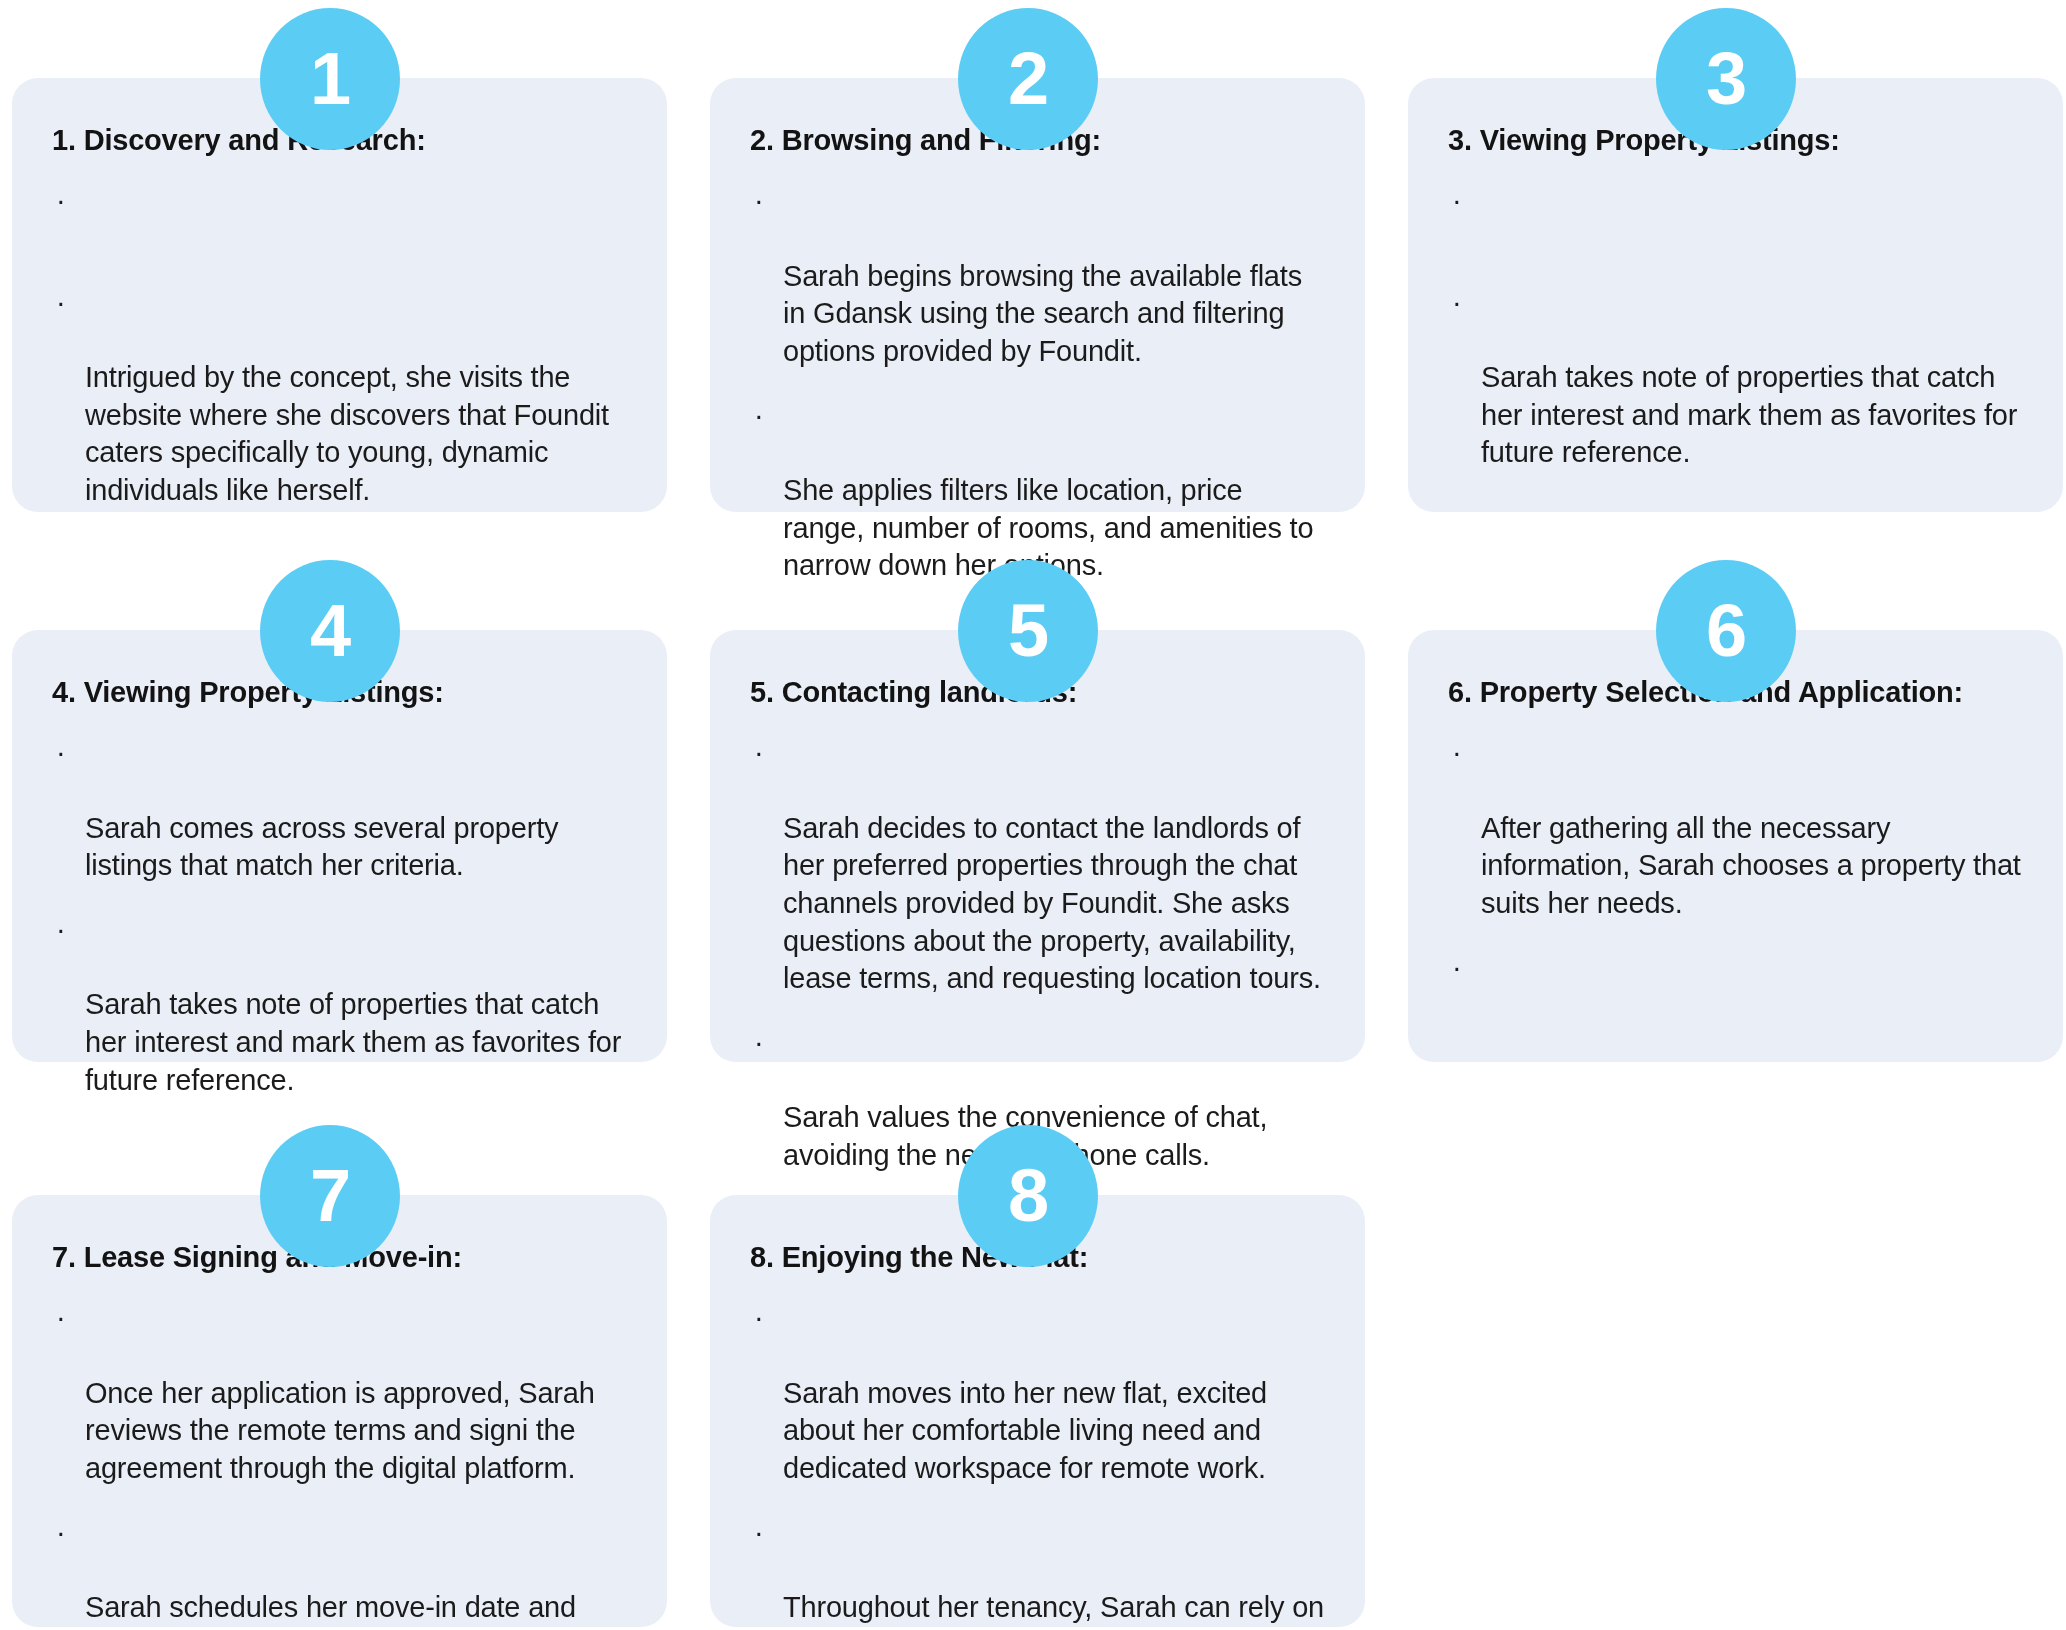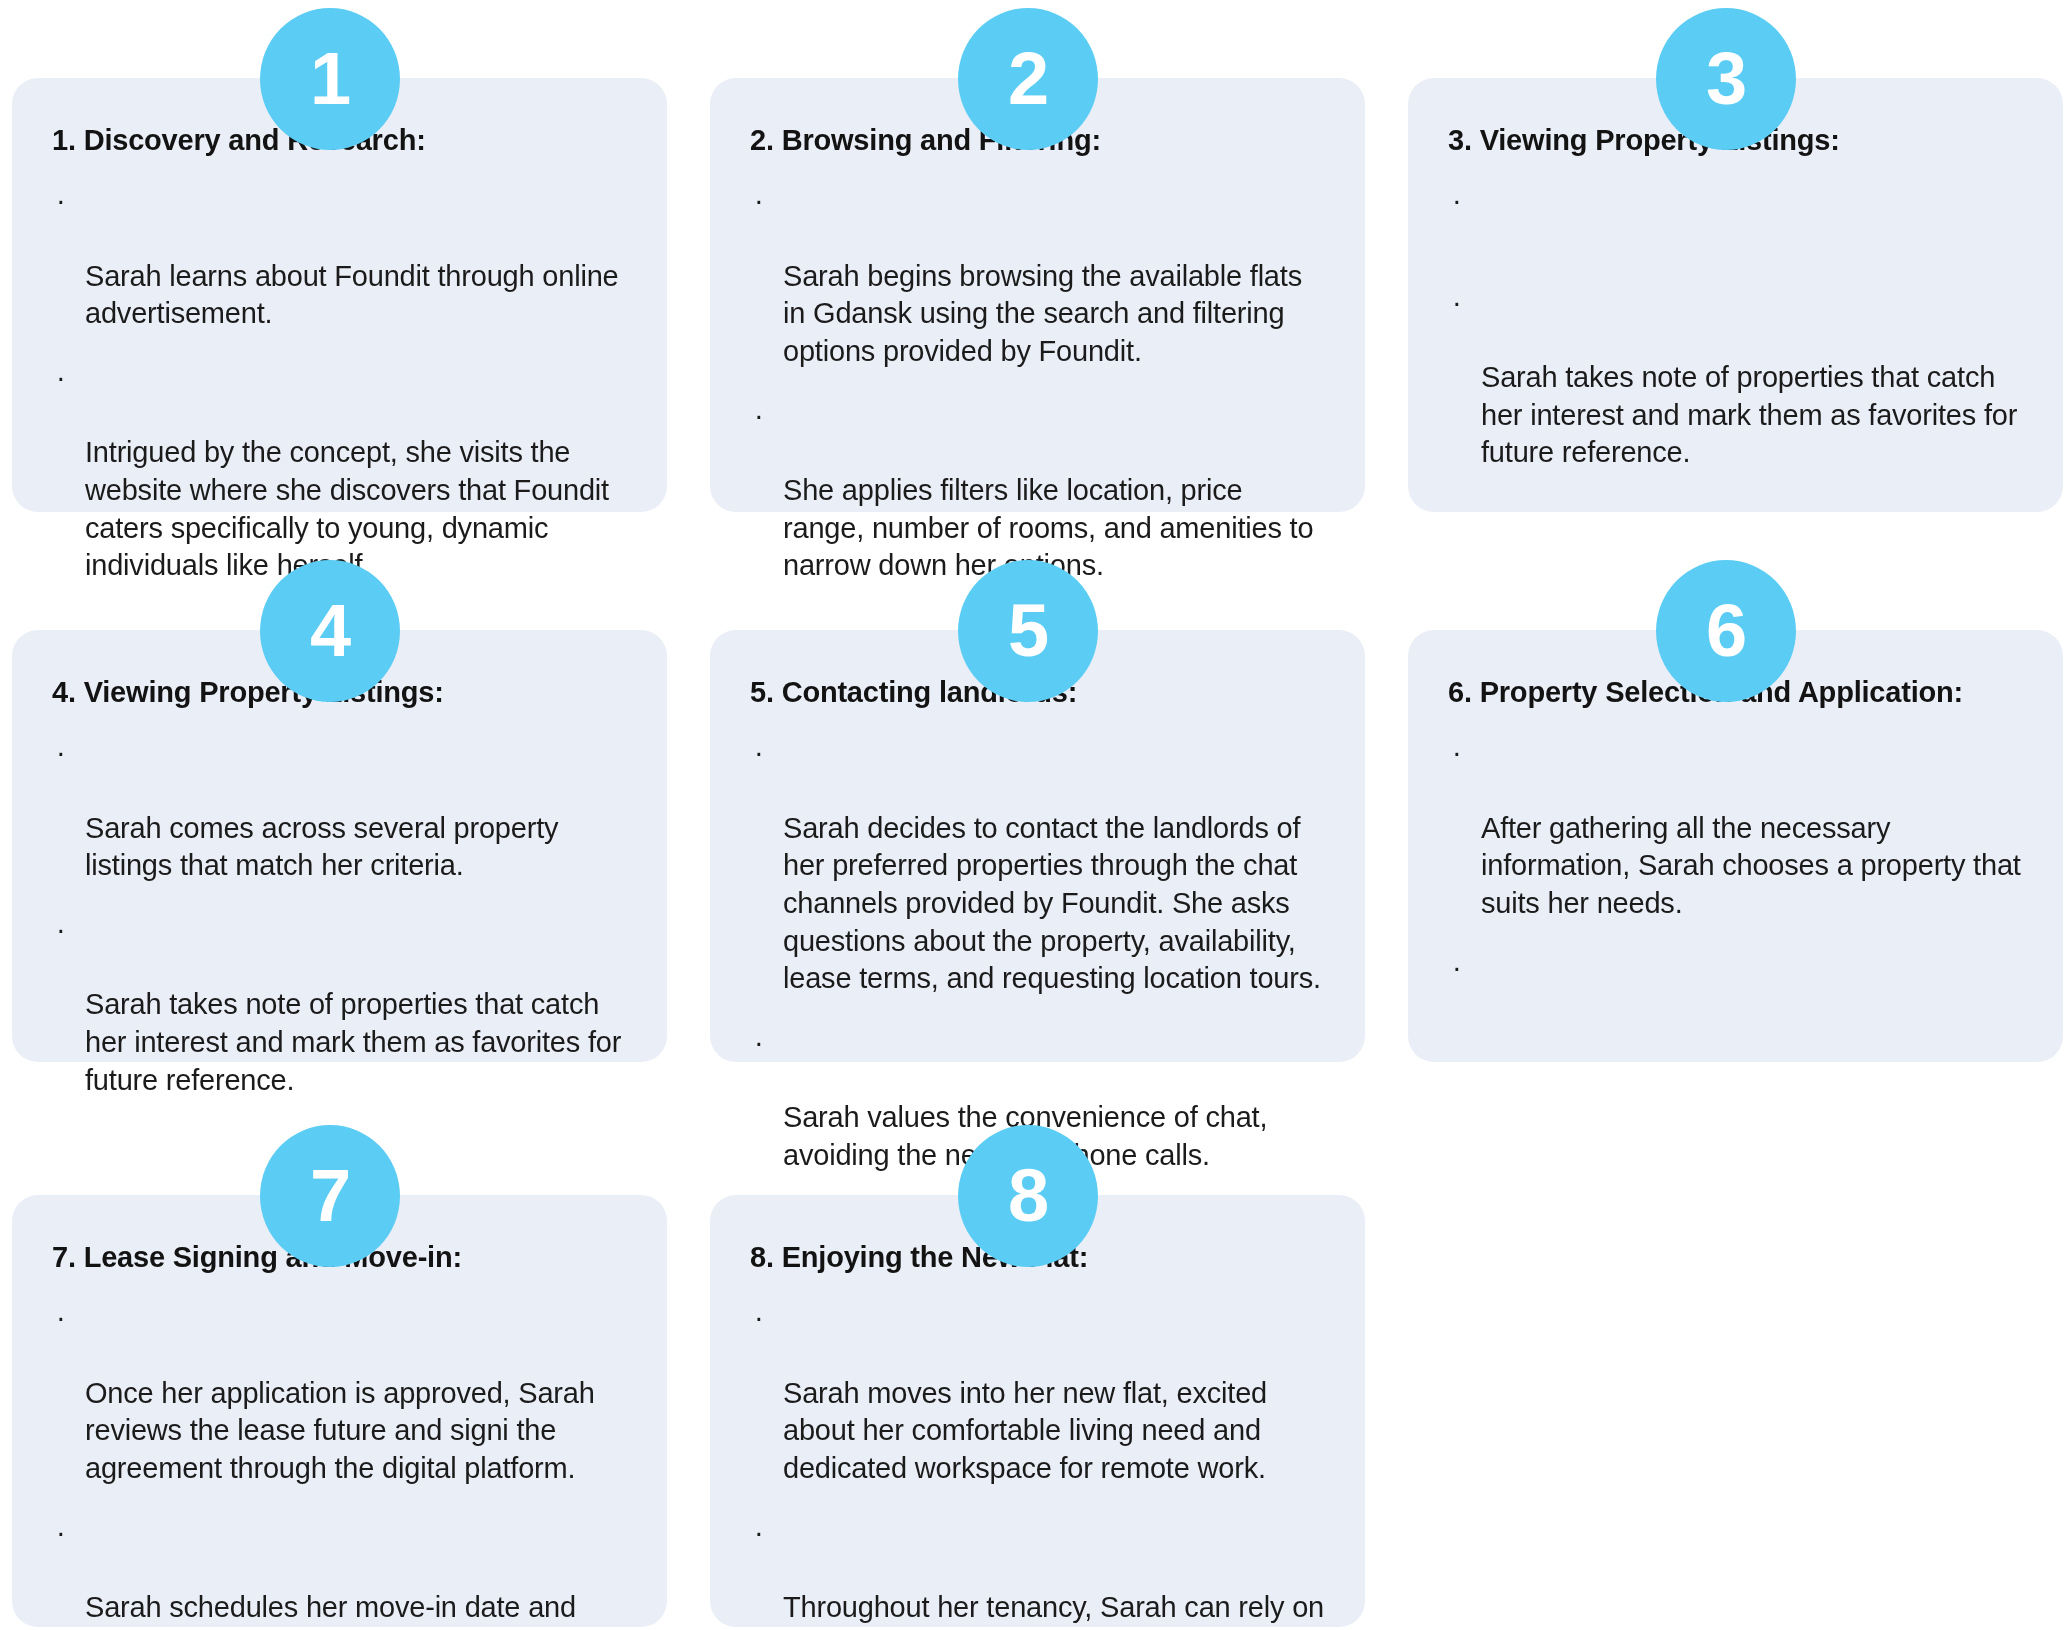--- a/index.html
+++ b/index.html
@@ -121,21 +121,20 @@
 
     <div class="step">
       <div class="step-badge">
         <span class="step-badge-number">1</span>
       </div>
       <div class="step-card h-434">
         <div class="step-title">1. Discovery and Research:</div>
         <ul class="step-bullets">
           <li class="step-bullet">
             <span class="bullet-dot">·</span>
-            <span>Sarah learns about Foundit through online advertisement.</span>
           </li>
           <li class="step-bullet">
             <span class="bullet-dot">·</span>
             <span>Intrigued by the concept, she visits the website where she discovers that Foundit caters specifically to young, dynamic individuals like herself.</span>
           </li>
         </ul>
       </div>
     </div>
 
     <div class="step">
@@ -233,21 +232,21 @@
 
     <div class="step">
       <div class="step-badge">
         <span class="step-badge-number">7</span>
       </div>
       <div class="step-card h-432">
         <div class="step-title">7. Lease Signing and Move-in:</div>
         <ul class="step-bullets">
           <li class="step-bullet">
             <span class="bullet-dot">·</span>
-            <span>Once her application is approved, Sarah reviews the lease future and signi the agreement through the digital platform.</span>
+            <span>Once her application is approved, Sarah reviews the remote terms and signi the agreement through the digital platform.</span>
           </li>
           <li class="step-bullet">
             <span class="bullet-dot">·</span>
             <span>Sarah schedules her move-in date and coordinates the key handover process with the landlord.</span>
           </li>
         </ul>
       </div>
     </div>
 
     <div class="step">

